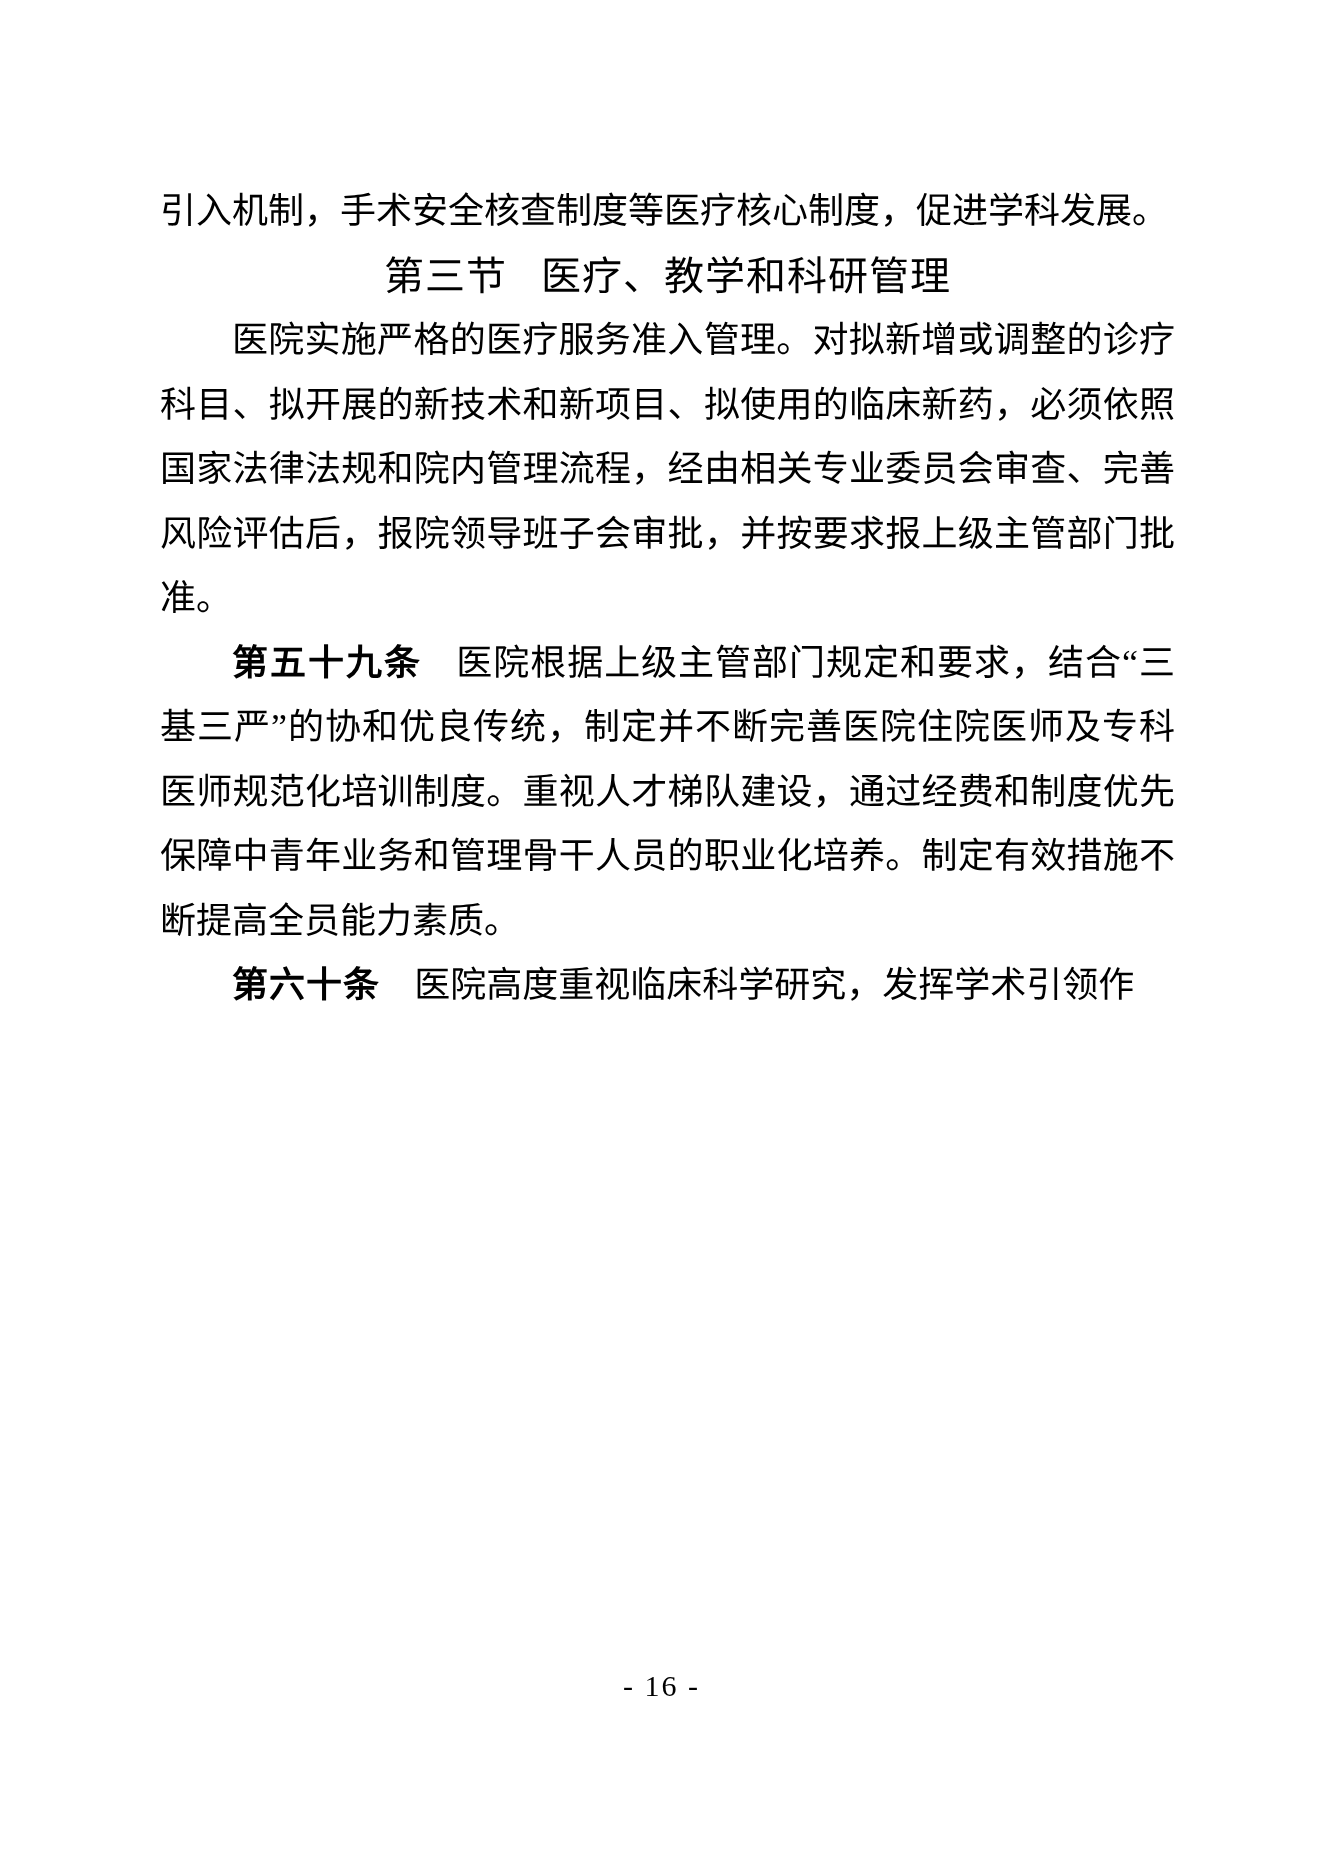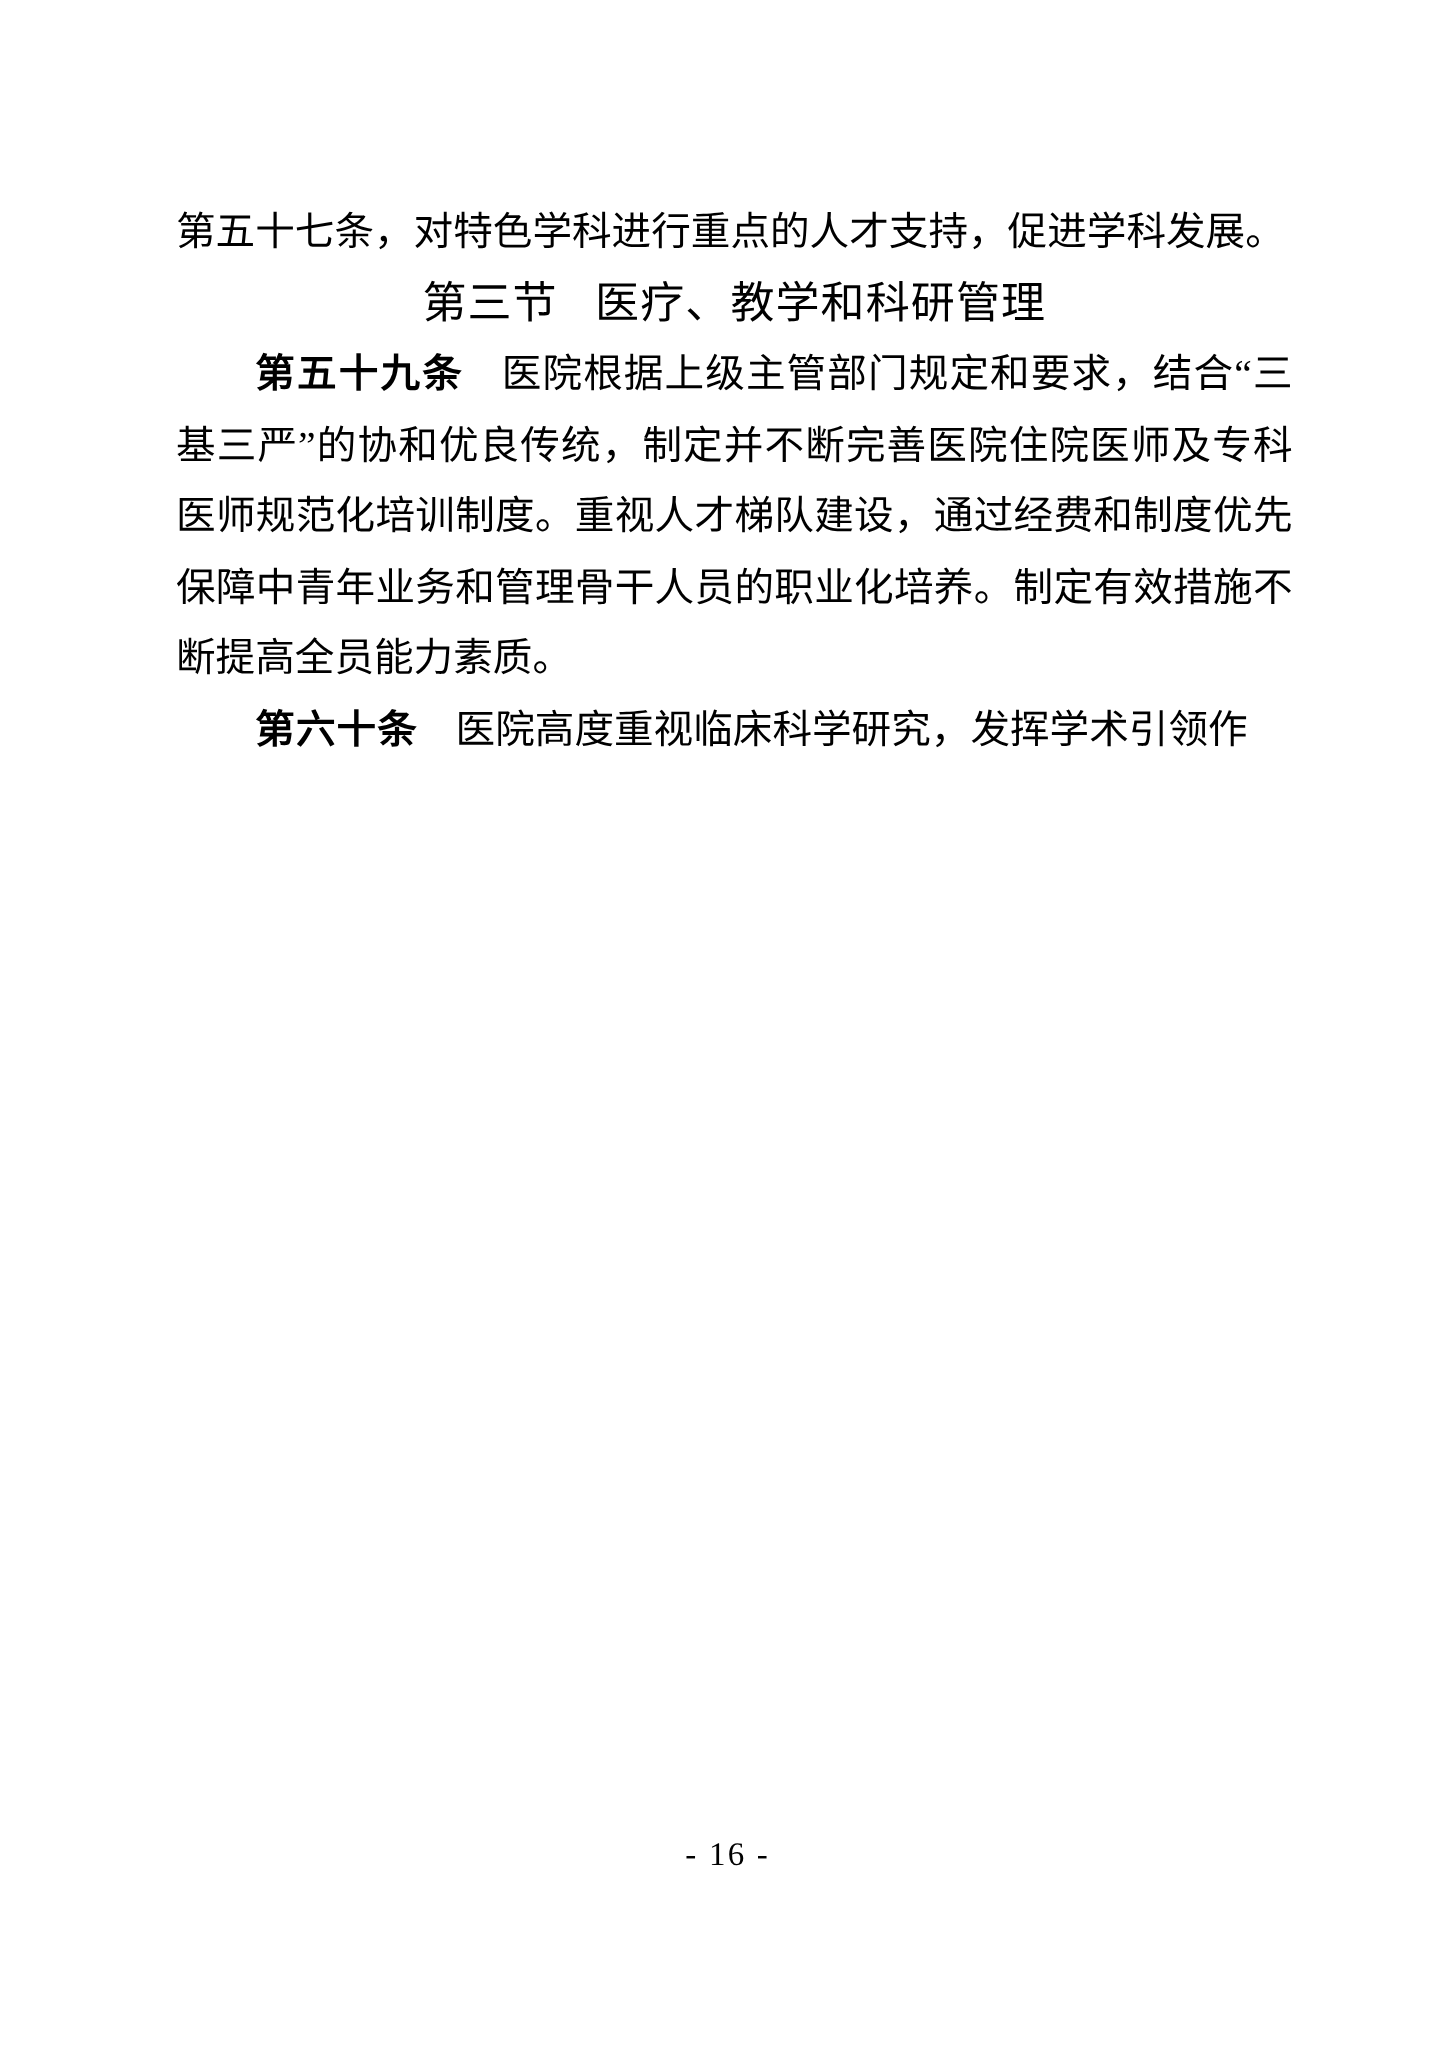--- a/index.html
+++ b/index.html
@@ -67,29 +67,32 @@
     font-family: "Liberation Serif", "DejaVu Serif", serif;
   }
 </style>
 </head>
 <body>
 
 <div class="page">
   <div class="content">
 
     <p class="para">
-      <span>第五十七条，对特色学科进行重点的人才支持，促进学科发展。</span>
+      <span>引入机制，手术安全核查制度等医疗核心制度，促进学科发展。</span>
     </p>
 
 
     <h2 class="section-heading">
       <span class="section-number">第三节</span><span class="section-title">医疗、教学和科研管理</span>
     </h2>
 
 
+    <p class="para indent">
+      <span>医院实施严格的医疗服务准入管理。对拟新增或调整的诊疗科目、拟开展的新技术和新项目、拟使用的临床新药，必须依照国家法律法规和院内管理流程，经由相关专业委员会审查、完善风险评估后，报院领导班子会审批，并按要求报上级主管部门批准。</span>
+    </p>
 
     <p class="para indent">
       <b class="article-label">第五十九条</b><span>医院根据上级主管部门规定和要求，结合“三基三严”的协和优良传统，制定并不断完善医院住院医师及专科医师规范化培训制度。重视人才梯队建设，通过经费和制度优先保障中青年业务和管理骨干人员的职业化培养。制定有效措施不断提高全员能力素质。</span>
     </p>
 
     <p class="para indent">
       <b class="article-label">第六十条</b><span>医院高度重视临床科学研究，发挥学术引领作</span>
     </p>
 
   </div>

